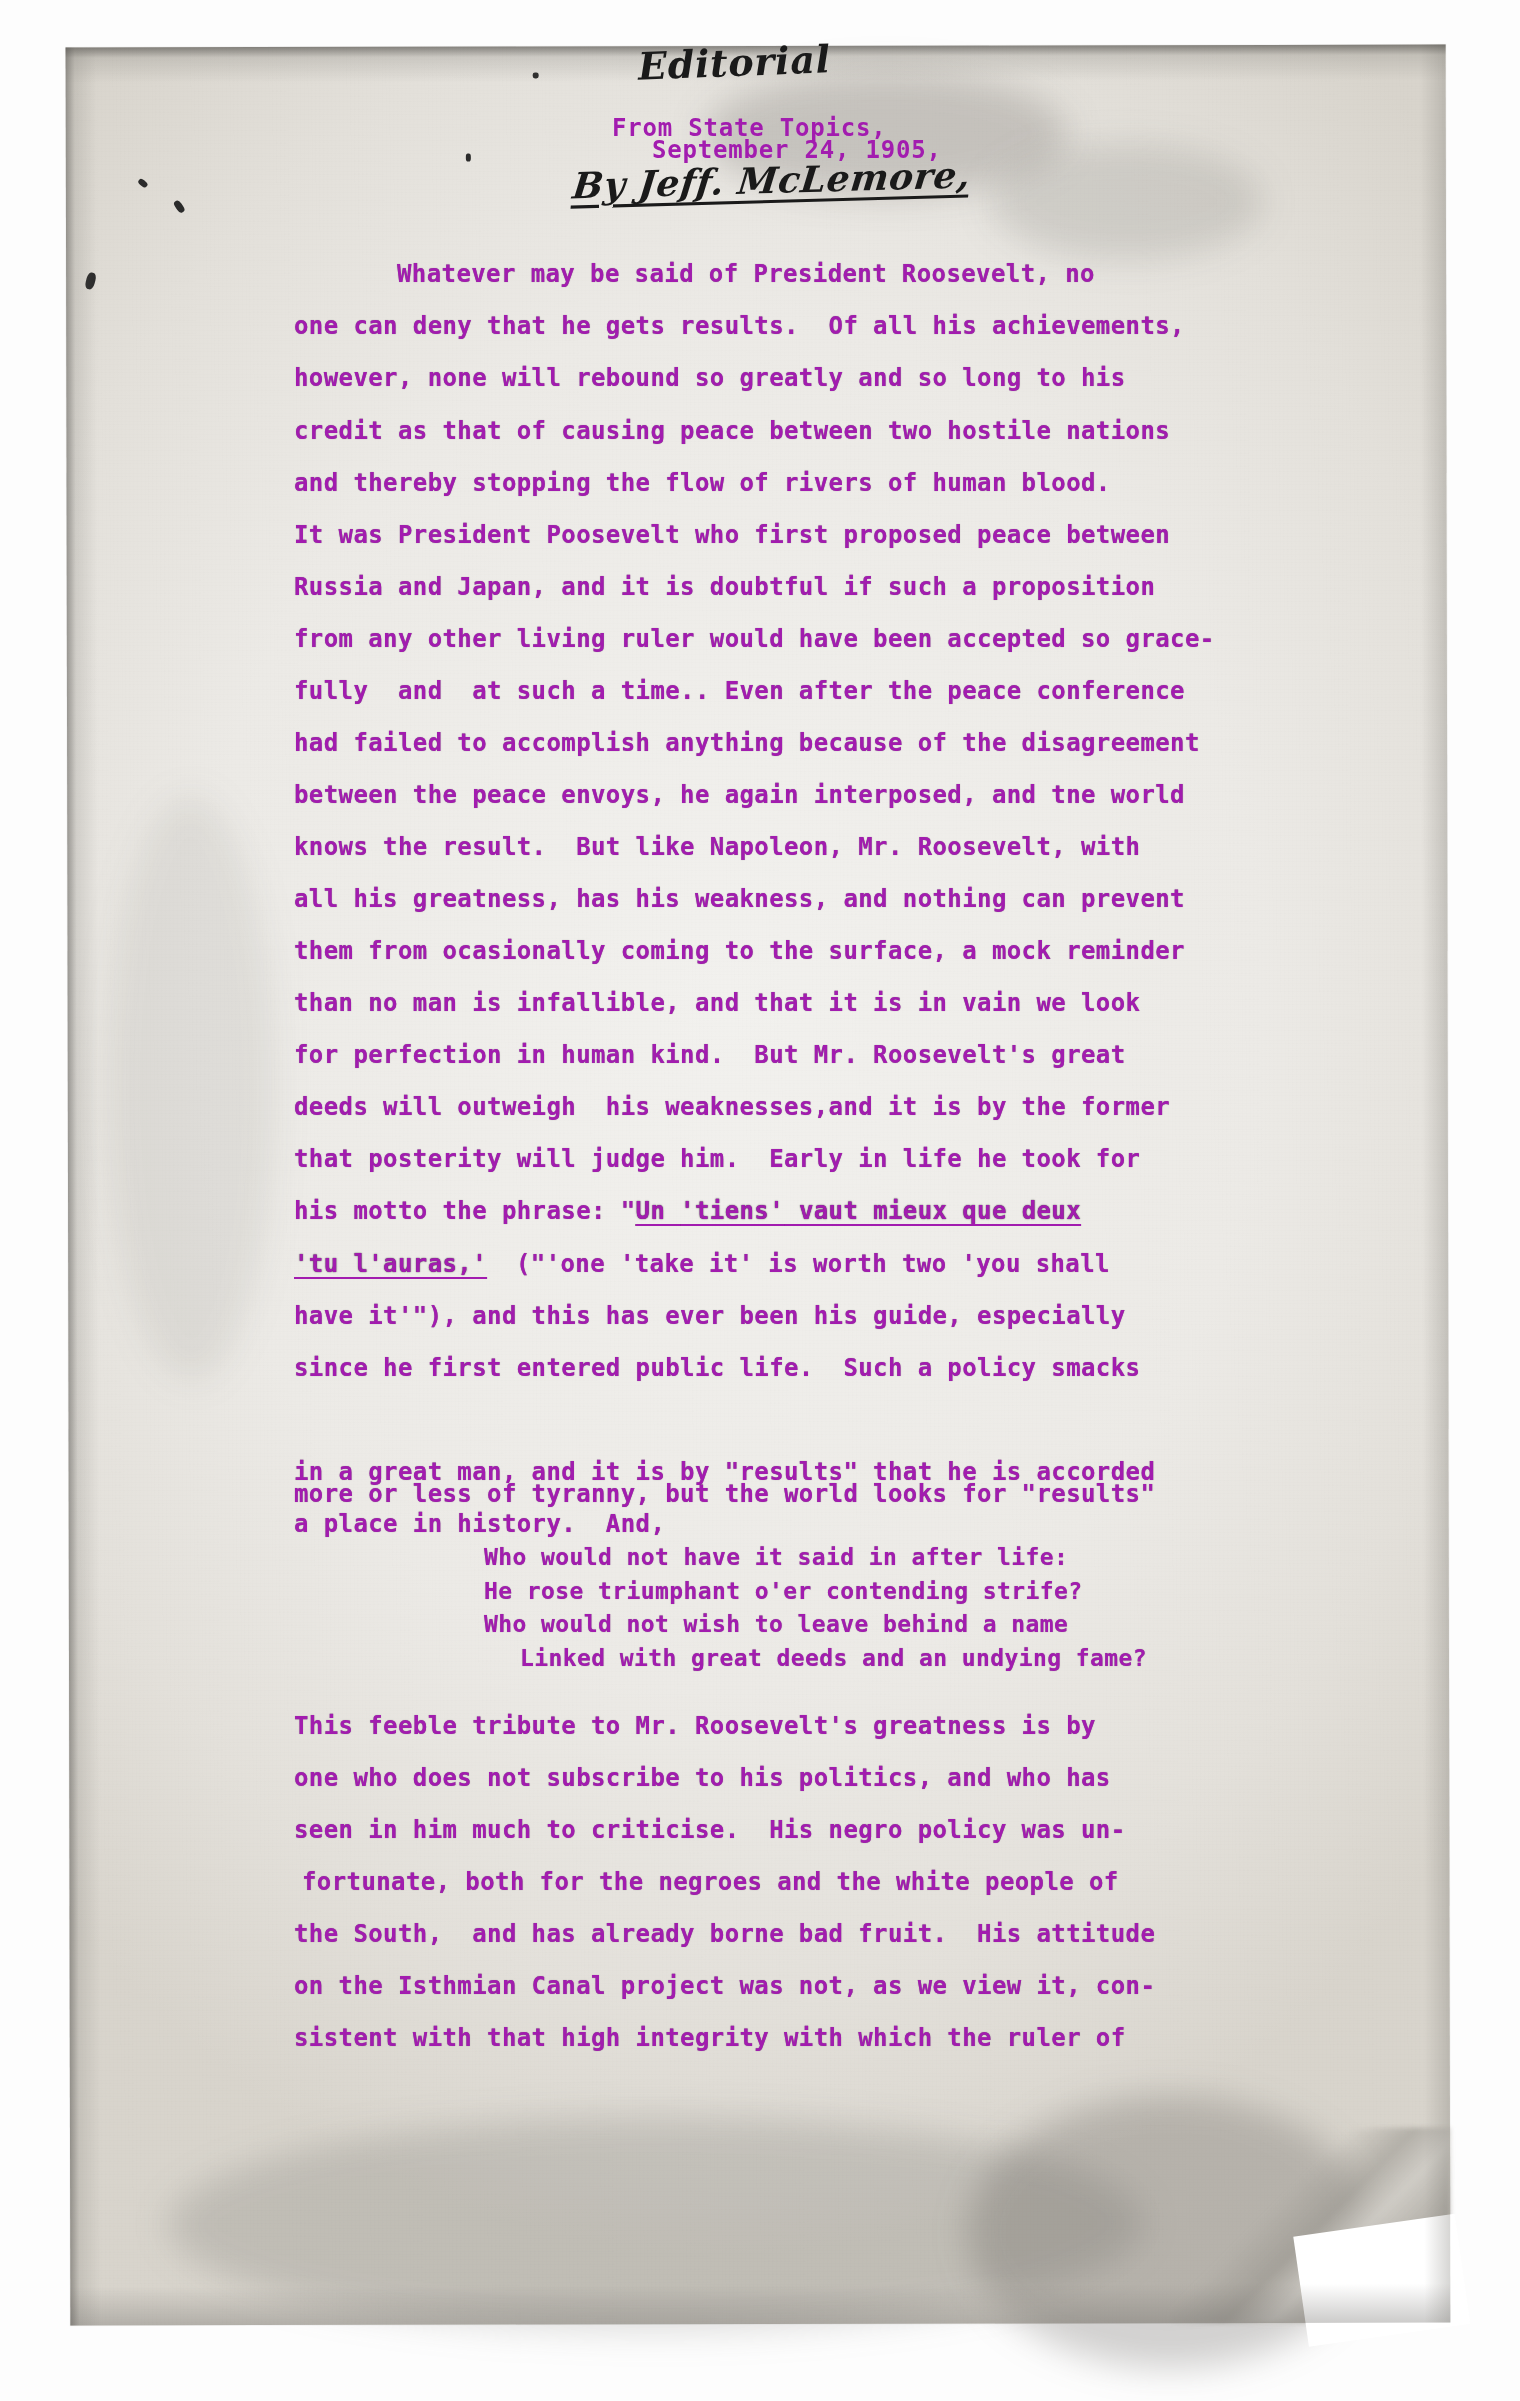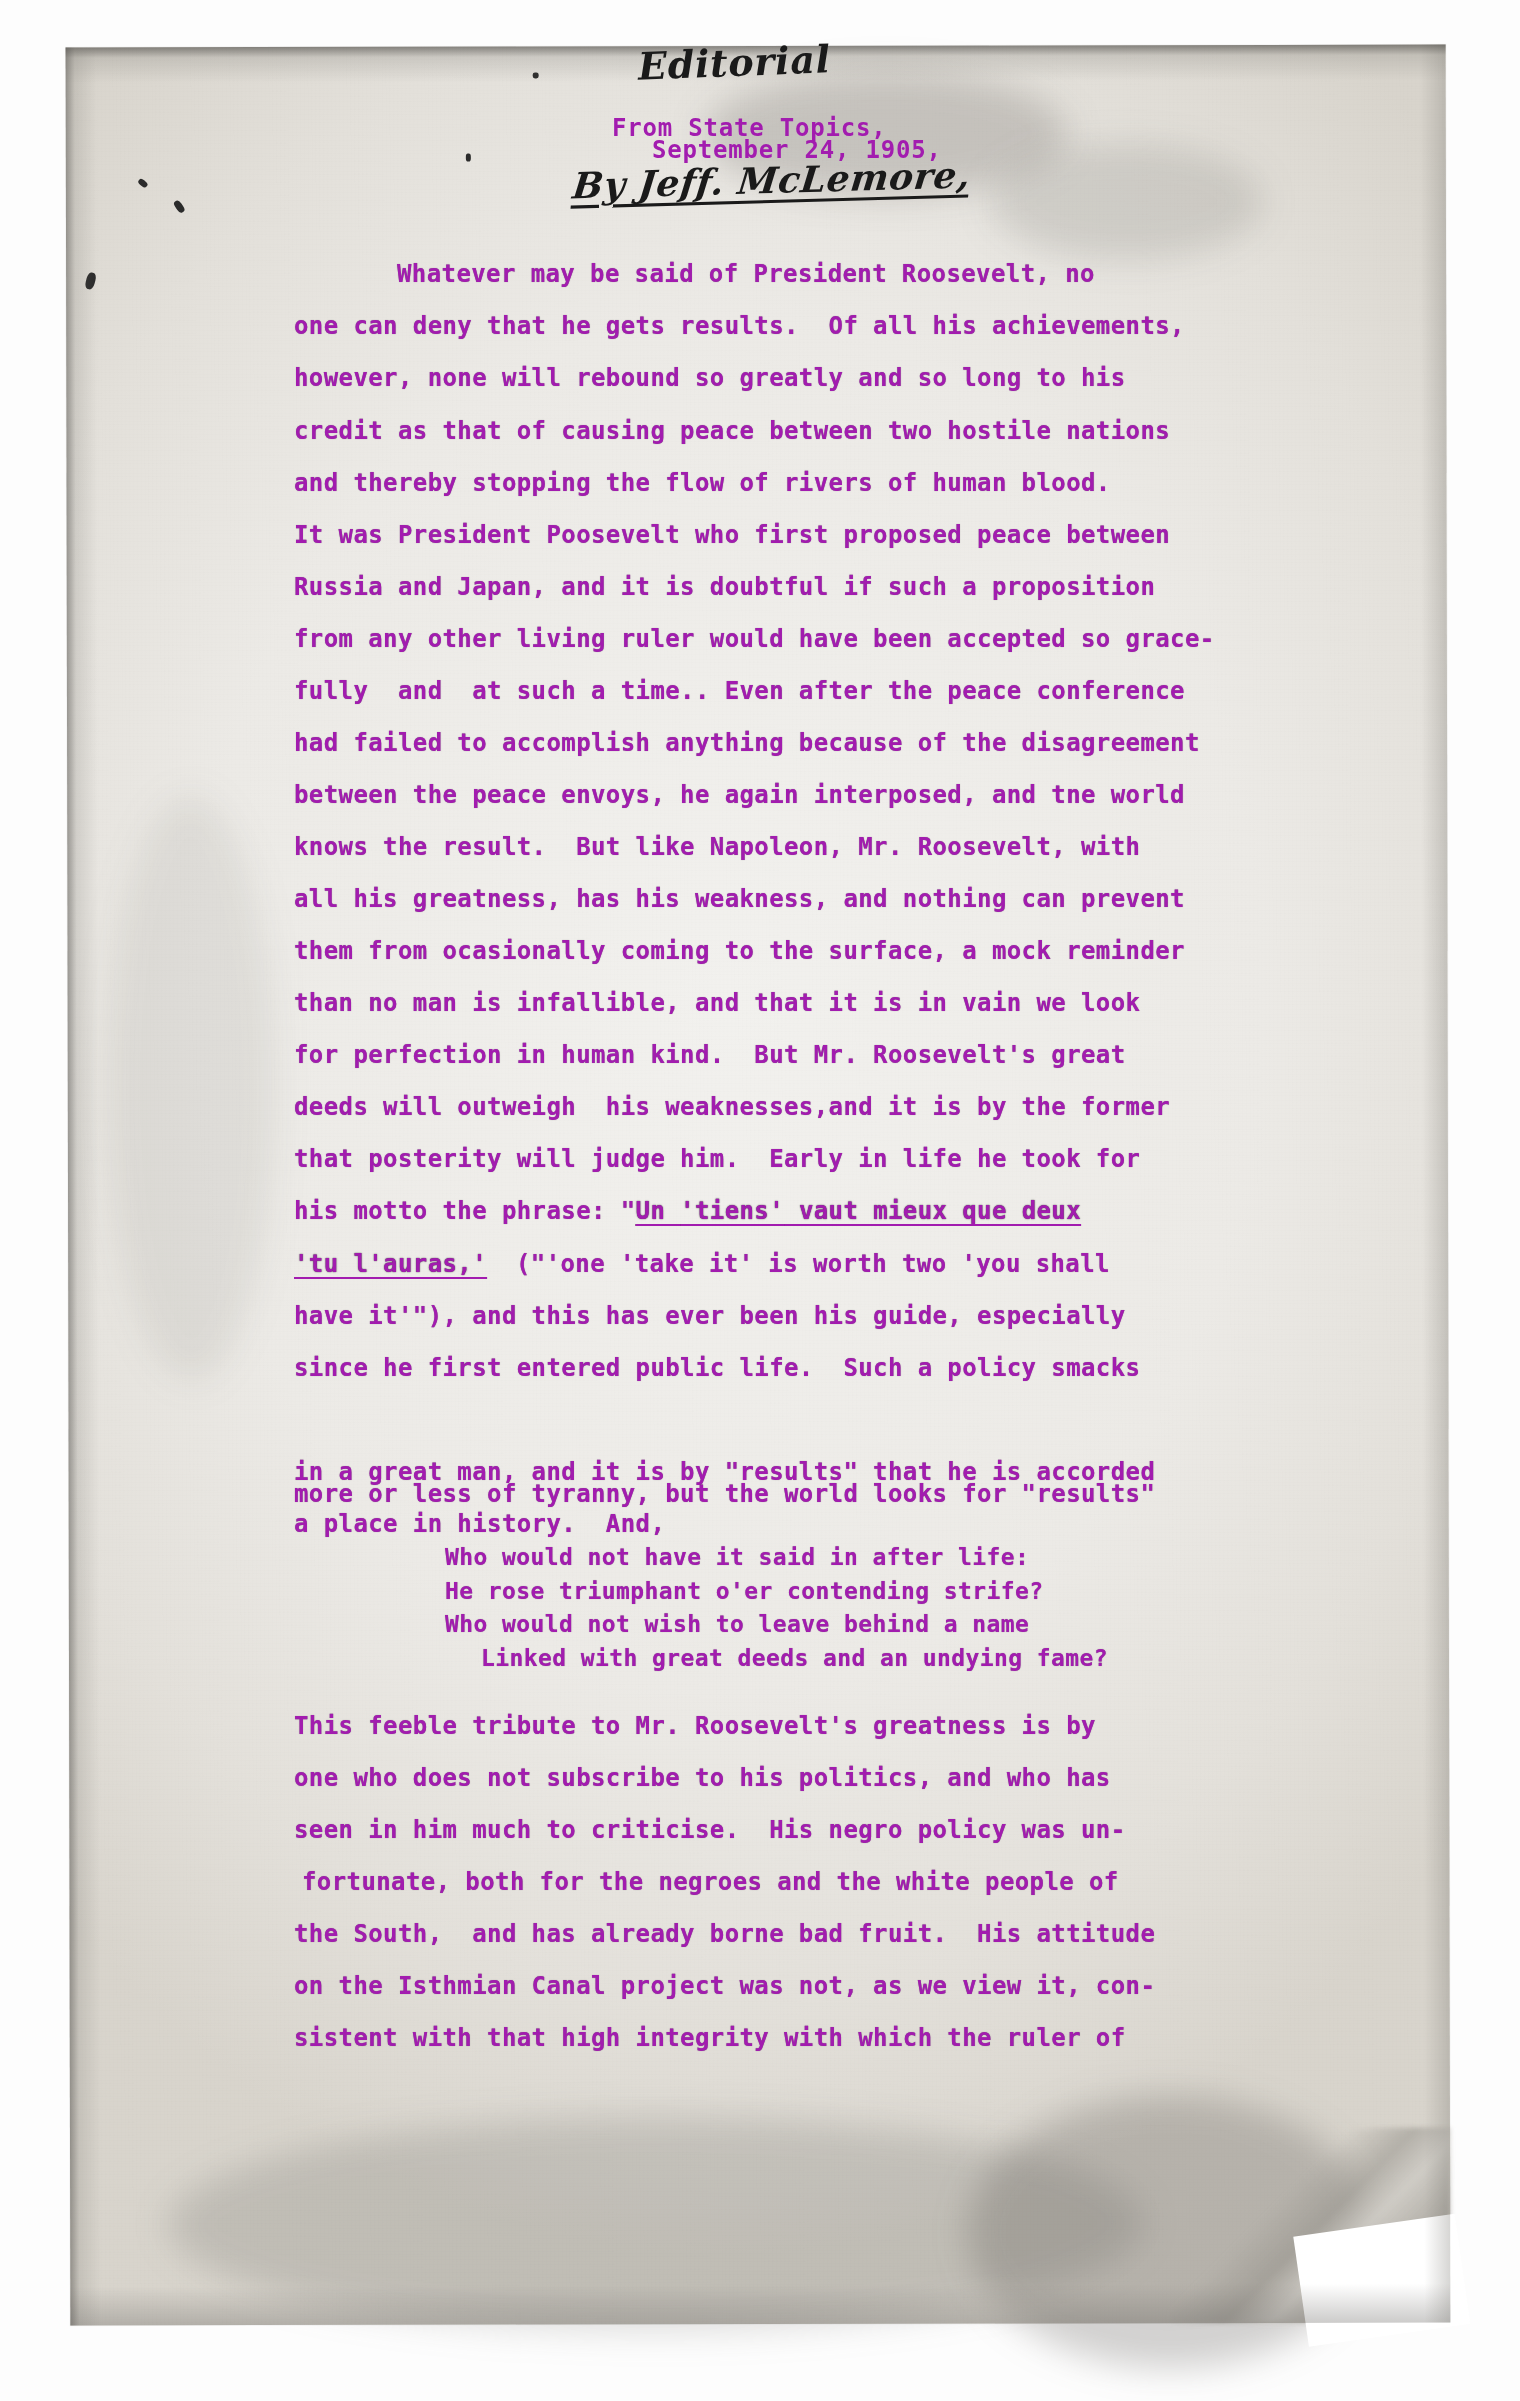--- a/index.html
+++ b/index.html
@@ -131,21 +131,21 @@
   .body-line {
     left: 294px;
     font-size: 24px;
     font-weight: 700;
     letter-spacing: 0.4px;
     text-shadow: 0 0 0.8px rgba(30,30,30,0.55);
   }
   .body-line.indent { left: 397px; }
 
   .verse-line {
-    left: 445px;
+    left: 484px;
     font-size: 23px;
     font-weight: 700;
     letter-spacing: 0.4px;
     text-shadow: 0 0 0.8px rgba(30,30,30,0.5);
   }
 
   .u { text-decoration: underline; text-underline-offset: 4.6px; text-decoration-thickness: 2px; }
   .dark  { text-shadow: 0 0 1.3px rgba(10,10,10,0.9); }
 </style>
 </head>

